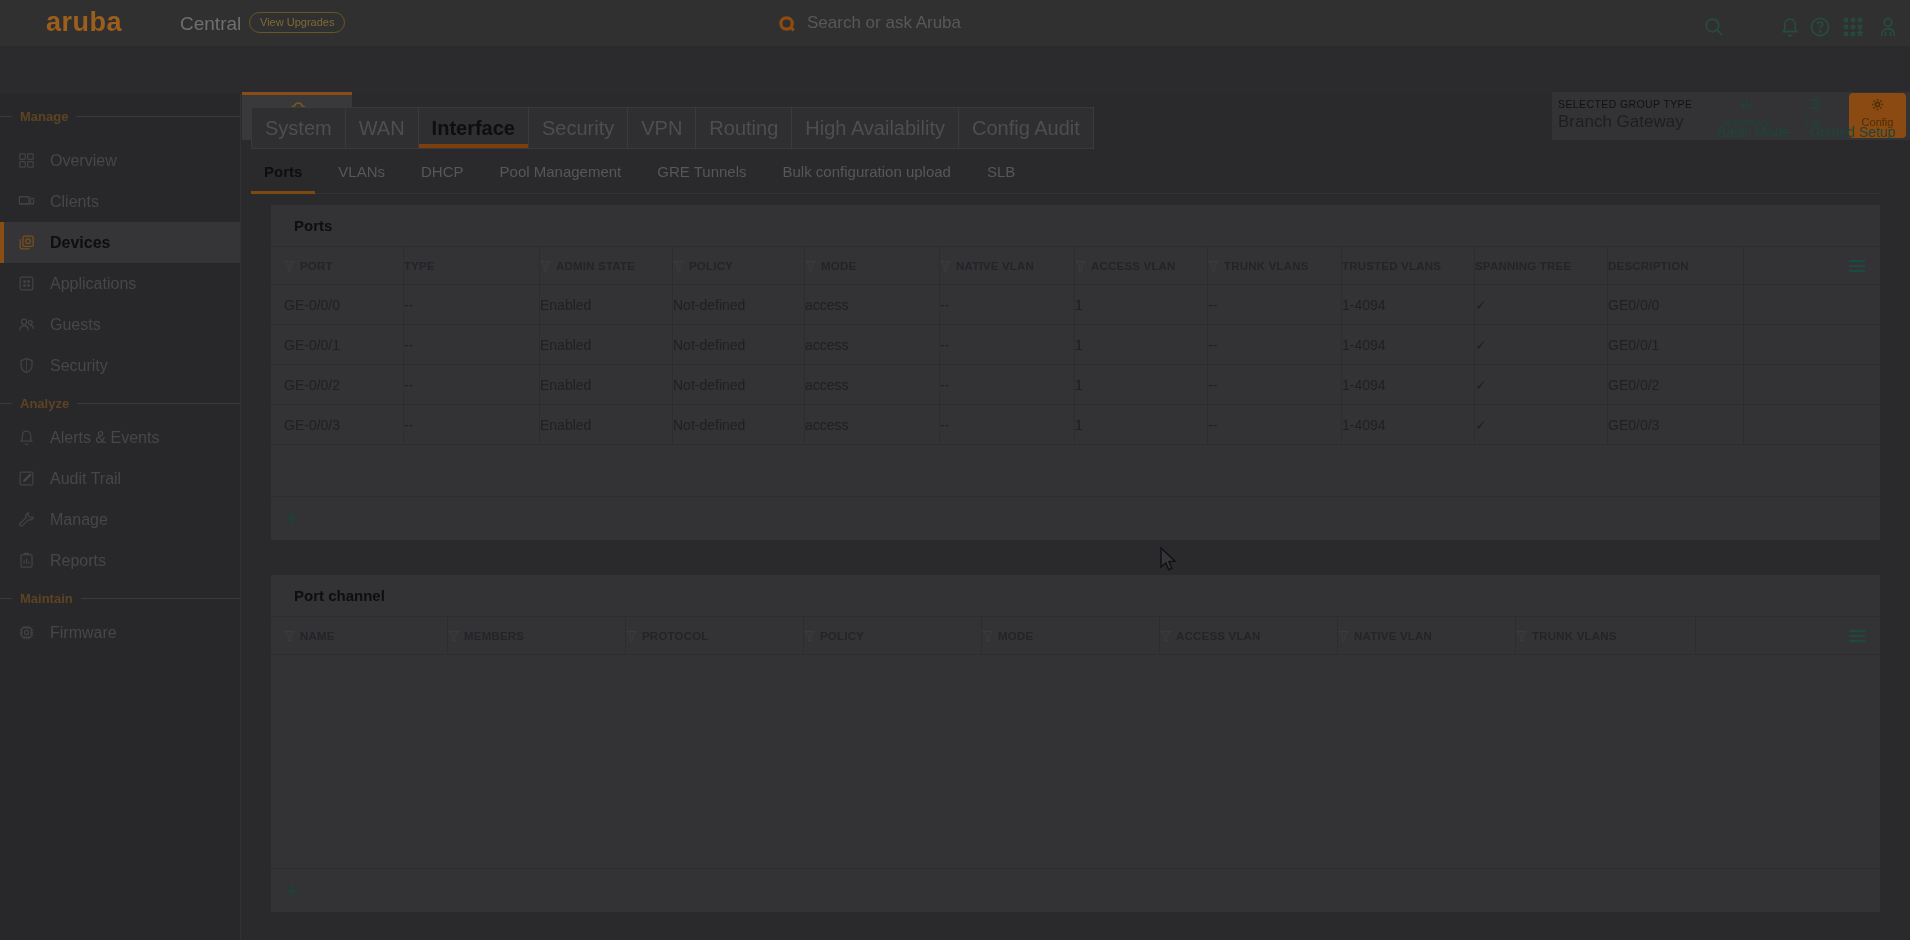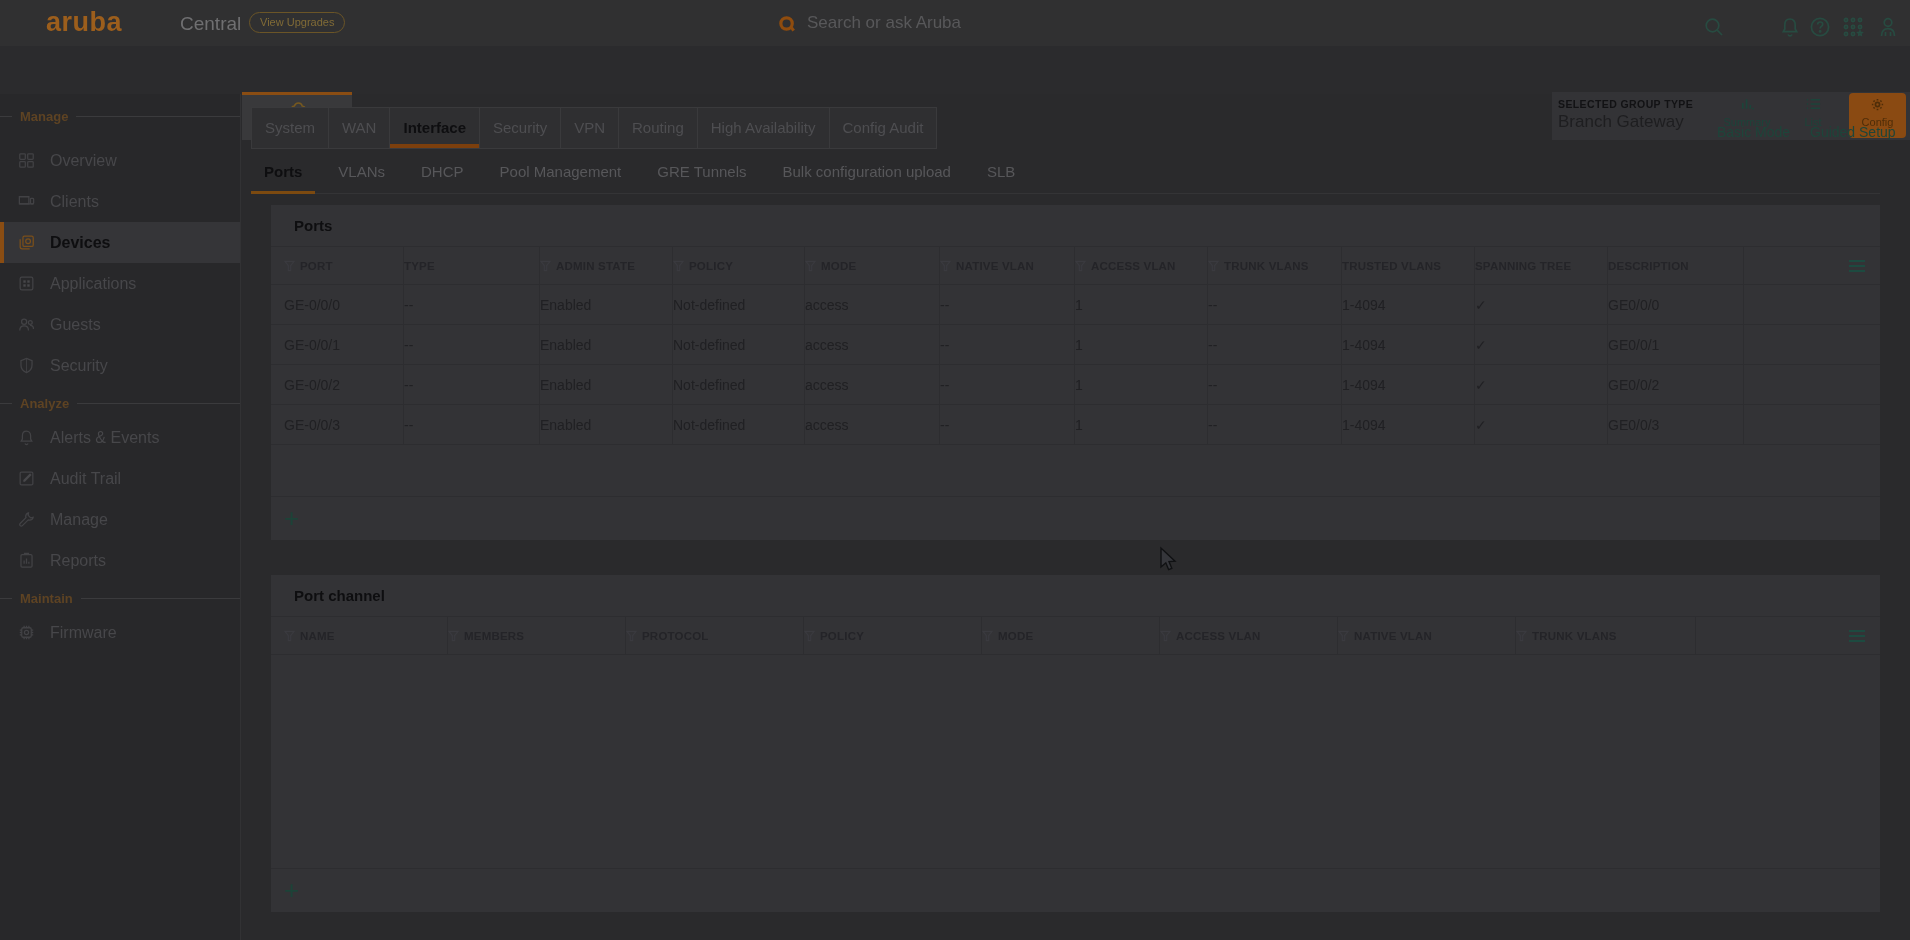--- a/index.html
+++ b/index.html
@@ -22,21 +22,21 @@
   
   .ctxbar { left:0; top:46px; width:1910px; height:48px; background:#2b2b2d; }
   .devicebox { left:10px; top:51px; width:221px; height:42px; background:#2e2e30; border:1.5px solid #76511d;
                border-radius:5px; display:flex; align-items:center; padding:0 10px; }
   .devicebox .dname { flex:1; margin-left:10px; font-size:15px; color:#bdbdbe; }
   .spinner { width:17px; height:17px; border:1.5px dashed #525254; border-radius:50%; }
   .gwtab { left:242px; top:46px; width:110px; height:48px; background:#39393b; border-top:3px solid #8a4d13;
            text-align:center; cursor:pointer; }
   .gwtab .gwlabel { font-size:14px; font-weight:700; color:#19191b; margin-top:1px; }
   .grouppanel { left:1552px; top:46px; width:358px; height:48px; background:#333336; }
-  .gt-label { left:1558px; top:52px; font-size:10.5px; font-weight:700; color:#121214; letter-spacing:.4px; }
+  .gt-label { left:1558px; top:52px; font-size:10.5px; font-weight:400; color:#121214; letter-spacing:.4px; }
   .gt-value { left:1558px; top:66px; font-size:17px; color:#1e1e20; }
   .viewbtn { top:50px; width:52px; text-align:center; color:#1c443a; cursor:pointer; }
   .viewbtn .vicon { display:block; margin:0 auto; width:17px; height:16px; }
   .viewbtn .vicon svg { width:100%; height:100%; stroke:#1c443a; fill:none; stroke-width:1.8; }
   .viewbtn .vlabel { font-size:11px; margin-top:18px; }
   .configbtn { left:1849px; top:47px; width:57px; height:45px; background:#8a4a12; border-radius:4px;
                text-align:center; cursor:pointer; }
   .configbtn .vicon { display:block; margin:4px auto 0; width:15px; height:15px; }
   .configbtn .vicon svg { width:100%; height:100%; stroke:#4f2d08; fill:none; stroke-width:1.8; }
   .configbtn .vlabel { font-size:11px; color:#4f2d08; margin-top:1px; }
@@ -51,21 +51,21 @@
   .sitem { height:41px; display:flex; align-items:center; padding-left:17px; gap:14px; font-size:16px;
            color:#47474a; cursor:pointer; }
   .sitem svg { width:19px; height:19px; stroke:#424245; fill:none; stroke-width:1.6; flex:none; }
   .sitem.active { background:#353538; border-left:4px solid #8a4d13; padding-left:13px; color:#0e0e10; font-weight:700; }
   .sitem.active svg { stroke:#7a4f1a; }
 
   
   .modelink { top:124px; font-size:14px; color:#1d453a; cursor:pointer; }
   .tabsrow { left:251px; top:107px; display:flex; }
   .tab { border:1px solid #3a3a3c; background:#2f2f31; padding:0 13px; height:42px; line-height:40px;
-         font-size:15px; color:#4e4e51; cursor:pointer; white-space:nowrap; }
+         font-size:20px; color:#4e4e51; cursor:pointer; white-space:nowrap; }
   .tab + .tab { border-left:none; }
   .tab.active { font-weight:700; color:#0e0e10; box-shadow:inset 0 -4px 0 #7c3f0d; }
   .subtabs { left:251px; top:156px; width:1629px; display:flex; gap:10px; border-bottom:1px solid #343436; }
   .subtab { position:relative; padding:7px 13px 13px; font-size:15px; color:#57575a; cursor:pointer; white-space:nowrap; }
   .subtab.active { font-weight:700; color:#0e0e10; }
   .subtab.active::after { content:''; position:absolute; left:0; right:0; bottom:-1px; height:3px; background:#7c4a10; }
 
   
   .card { left:271px; width:1609px; background:#333336; }
   .card-title { height:42px; line-height:42px; padding-left:23px; font-size:15px; font-weight:700;

